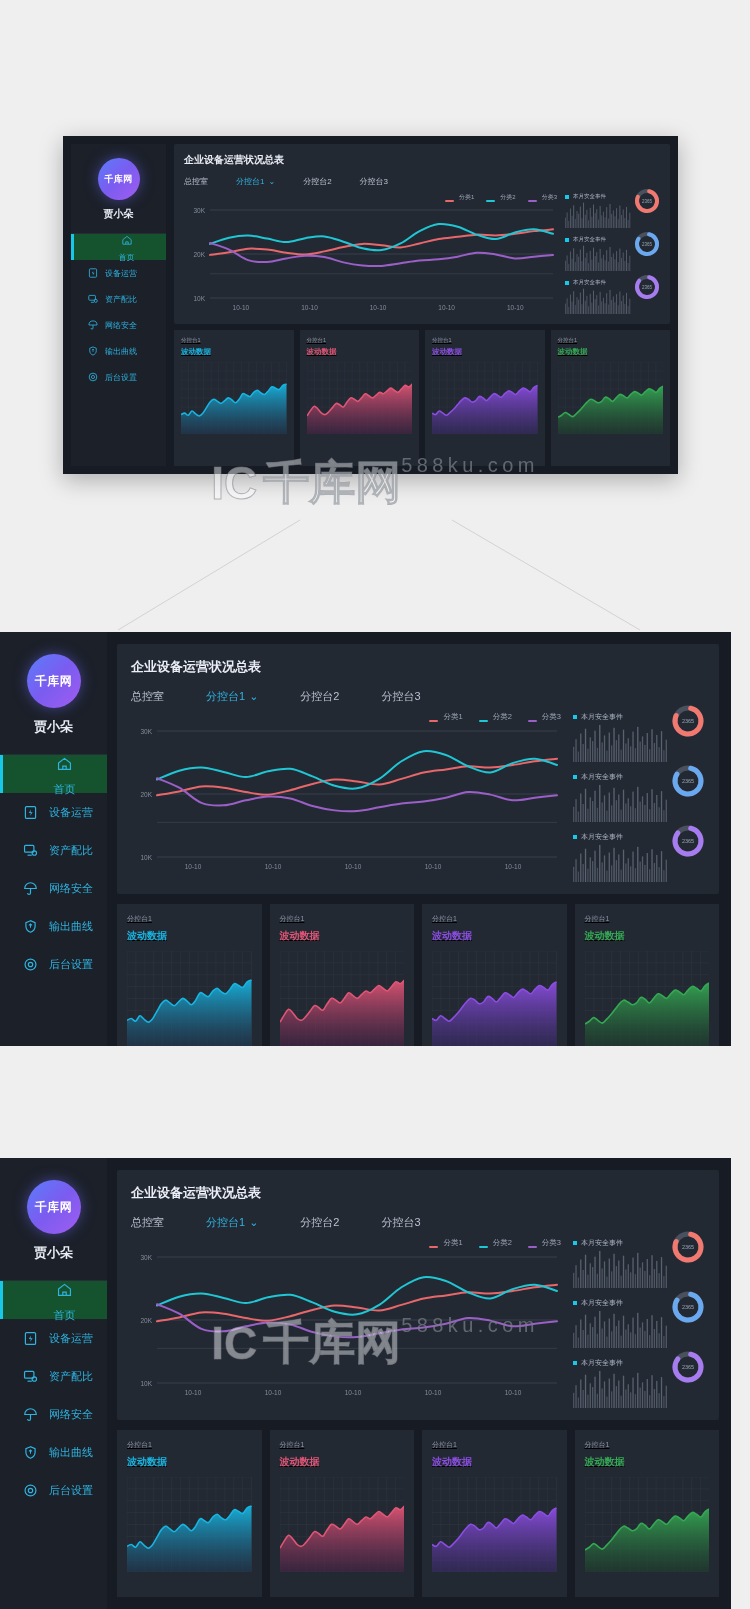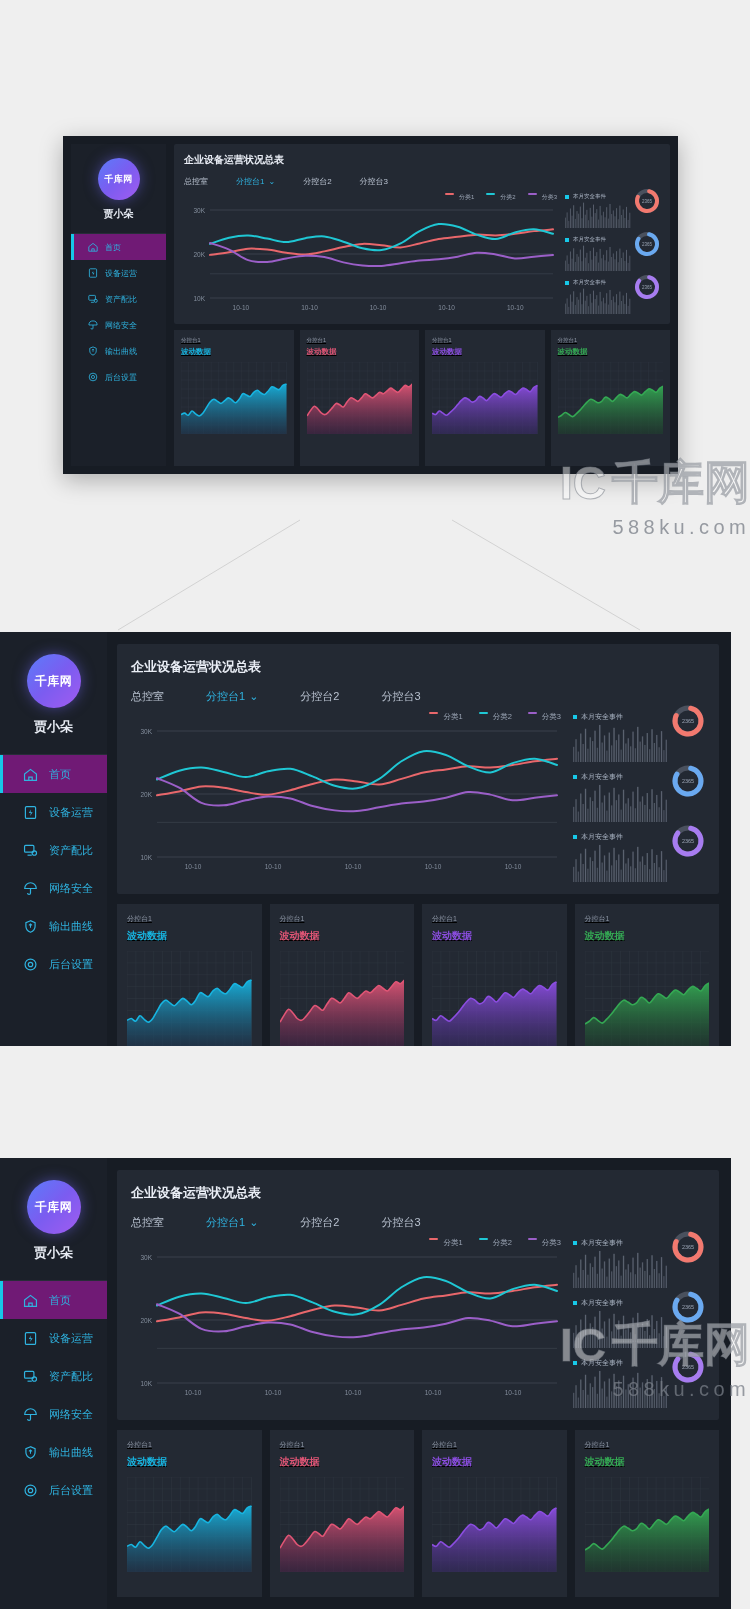--- a/index.html
+++ b/index.html
@@ -39,56 +39,56 @@
     color:#fff; font-weight:700; letter-spacing:.5px;
     box-shadow: 0 0 14px rgba(110,100,240,.5);
   }
   .uname { color:#e9edf5; font-weight:700; }
   .menu { width:100%; }
   .mitem {
     display:flex; align-items:center;
     color:#2fb3e0; position:relative;
   }
   .mitem .ico { display:inline-flex; align-items:center; justify-content:center; flex:none; }
-  .mitem.active { background:#701a75; }
+  .mitem.active { background:#14532d;flex-direction:column; }
   .mitem.active::before {
     content:""; position:absolute; left:0; top:0; bottom:0;
     background:#17c8e8;
   }
   .mlabel { white-space:nowrap; }
 
   .main { flex:1; display:flex; flex-direction:column; min-width:0; }
   .panel { background:#232933; border-radius:2px; }
   .ptitle { color:#e9edf5; font-weight:700; }
   .tabs { display:flex; }
   .tab { color:#b9c2d0; white-space:nowrap; }
   .tab.sel { color:#2fb3e0; }
   .caret { display:inline-block; }
 
   .chartzone { display:flex; }
   .bigchart { flex:1; position:relative; min-width:0; }
   .legend { display:flex; justify-content:flex-end; align-items:center; }
-  .lg { display:flex; align-items:flex-start; color:#9aa4b4; white-space:nowrap;}
+  .lg { display:flex; align-items:flex-end; color:#9aa4b4; white-space:nowrap;}
   .lg i { display:inline-block; border-radius:1px; }
 
   .rightcol { flex:none; display:flex; flex-direction:column; }
   .rcell { display:flex; flex-direction:column; }
   .rchead { display:flex; align-items:center; color:#aab4c4; white-space:nowrap; }
   .rchead i { display:inline-block; background:#17c8e8; flex:none; }
   .rcbody { display:flex; align-items:flex-start; }
 
   .cards { display:flex; }
   .card { background:#232933; position:relative; overflow:hidden;text-decoration:underline; }
   .ctag { color:#8e97a6; }
   .ctitle { font-weight:700; }
   .mini { width:100%; display:block; }
 
   .watermark {
     position:absolute; left:0; right:0;
-    display:flex; flex-direction:column; align-items:flex-end; justify-content:center;
+    display:flex; flex-direction:row; align-items:flex-start; justify-content:center;
     pointer-events:none; user-select:none;
   }
   .wm-row { display:flex; align-items:center; }
   .wm-main {
     color:rgba(255,255,255,.45);
     -webkit-text-stroke:1px rgba(120,125,135,.55);
     font-weight:700;
   }
   .wm-sub { color:rgba(120,125,135,.75); letter-spacing:.22em; }
   .connector { position:absolute; pointer-events:none; }

